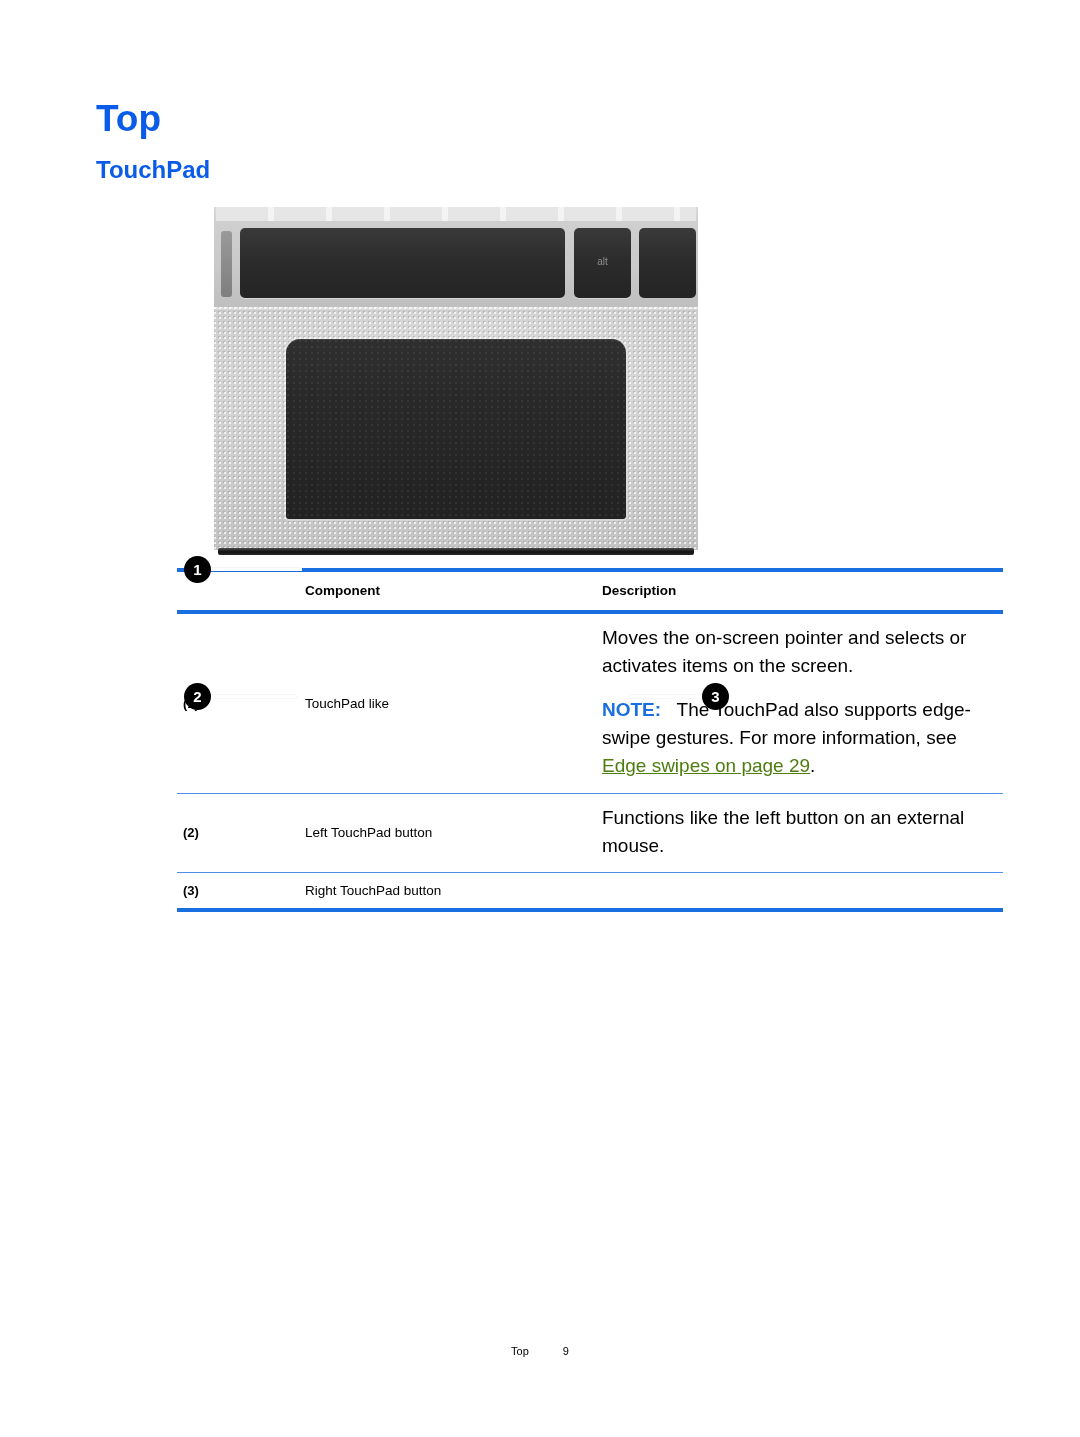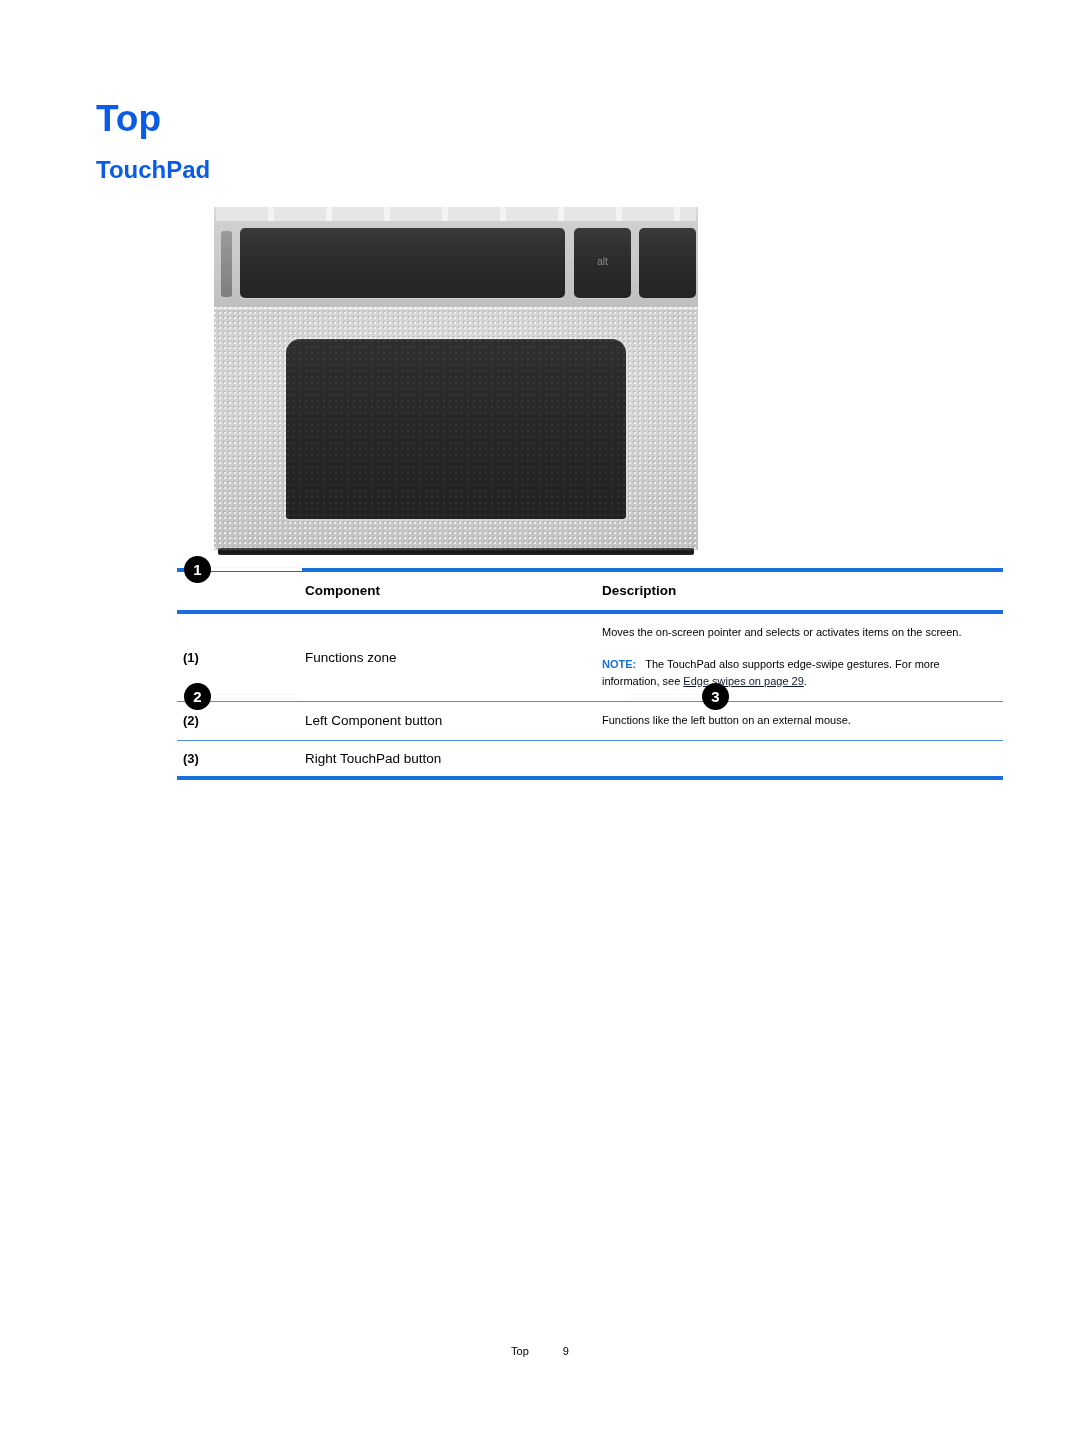--- a/index.html
+++ b/index.html
@@ -262,21 +262,21 @@
   }
   .cell-comp {
     width: 297px;
     flex: 0 0 297px;
     font-size: 13.5px;
     padding: 10px 8px 10px 0;
     box-sizing: border-box;
   }
   .cell-desc {
     flex: 1 1 auto;
-    font-size: 11px;
+    font-size: 19px;
     padding: 10px 4px 12px 0;
     box-sizing: border-box;
     line-height: 1.48;
   }
   .head .cell-num,
   .head .cell-comp,
   .head .cell-desc {
     font-weight: bold;
     font-size: 13.5px;
     padding-top: 9px;
@@ -284,21 +284,21 @@
   }
   .note-block {
     margin-top: 16px;
     line-height: 1.48;
   }
   .note-label {
     color: #1a6fe0;
     font-weight: bold;
   }
   .link {
-    color: #0f172a;
+    color: #4d7c0f;
     text-decoration: underline;
   }
 
   
   .footer {
     position: absolute;
     left: 0;
     right: 0;
     top: 1345px;
     text-align: center;
@@ -365,36 +365,36 @@
     <div class="row head">
       <div class="cell-num"></div>
       <div class="cell-comp">Component</div>
       <div class="cell-desc">Description</div>
     </div>
 
     <div class="rule-thick"></div>
 
     <div class="row">
       <div class="cell-num">(1)</div>
-      <div class="cell-comp">Functions zone</div>
+      <div class="cell-comp">TouchPad like</div>
       <div class="cell-desc">
         <span>Moves the on-screen pointer and selects or activates items on the screen.</span>
         <div class="note-block">
           <span class="note-label">NOTE:</span>
           <span>&nbsp; </span>
           <span>The TouchPad also supports edge-swipe gestures. For more information, see </span><a class="link" href="#">Edge swipes on page 29</a><span>.</span>
         </div>
       </div>
     </div>
 
     <div class="rule-thin"></div>
 
     <div class="row">
       <div class="cell-num">(2)</div>
-      <div class="cell-comp">Left Component button</div>
+      <div class="cell-comp">Left TouchPad button</div>
       <div class="cell-desc">Functions like the left button on an external mouse.</div>
     </div>
 
     <div class="rule-thin"></div>
 
     <div class="row">
       <div class="cell-num">(3)</div>
       <div class="cell-comp">Right TouchPad button</div>
     </div>
 

